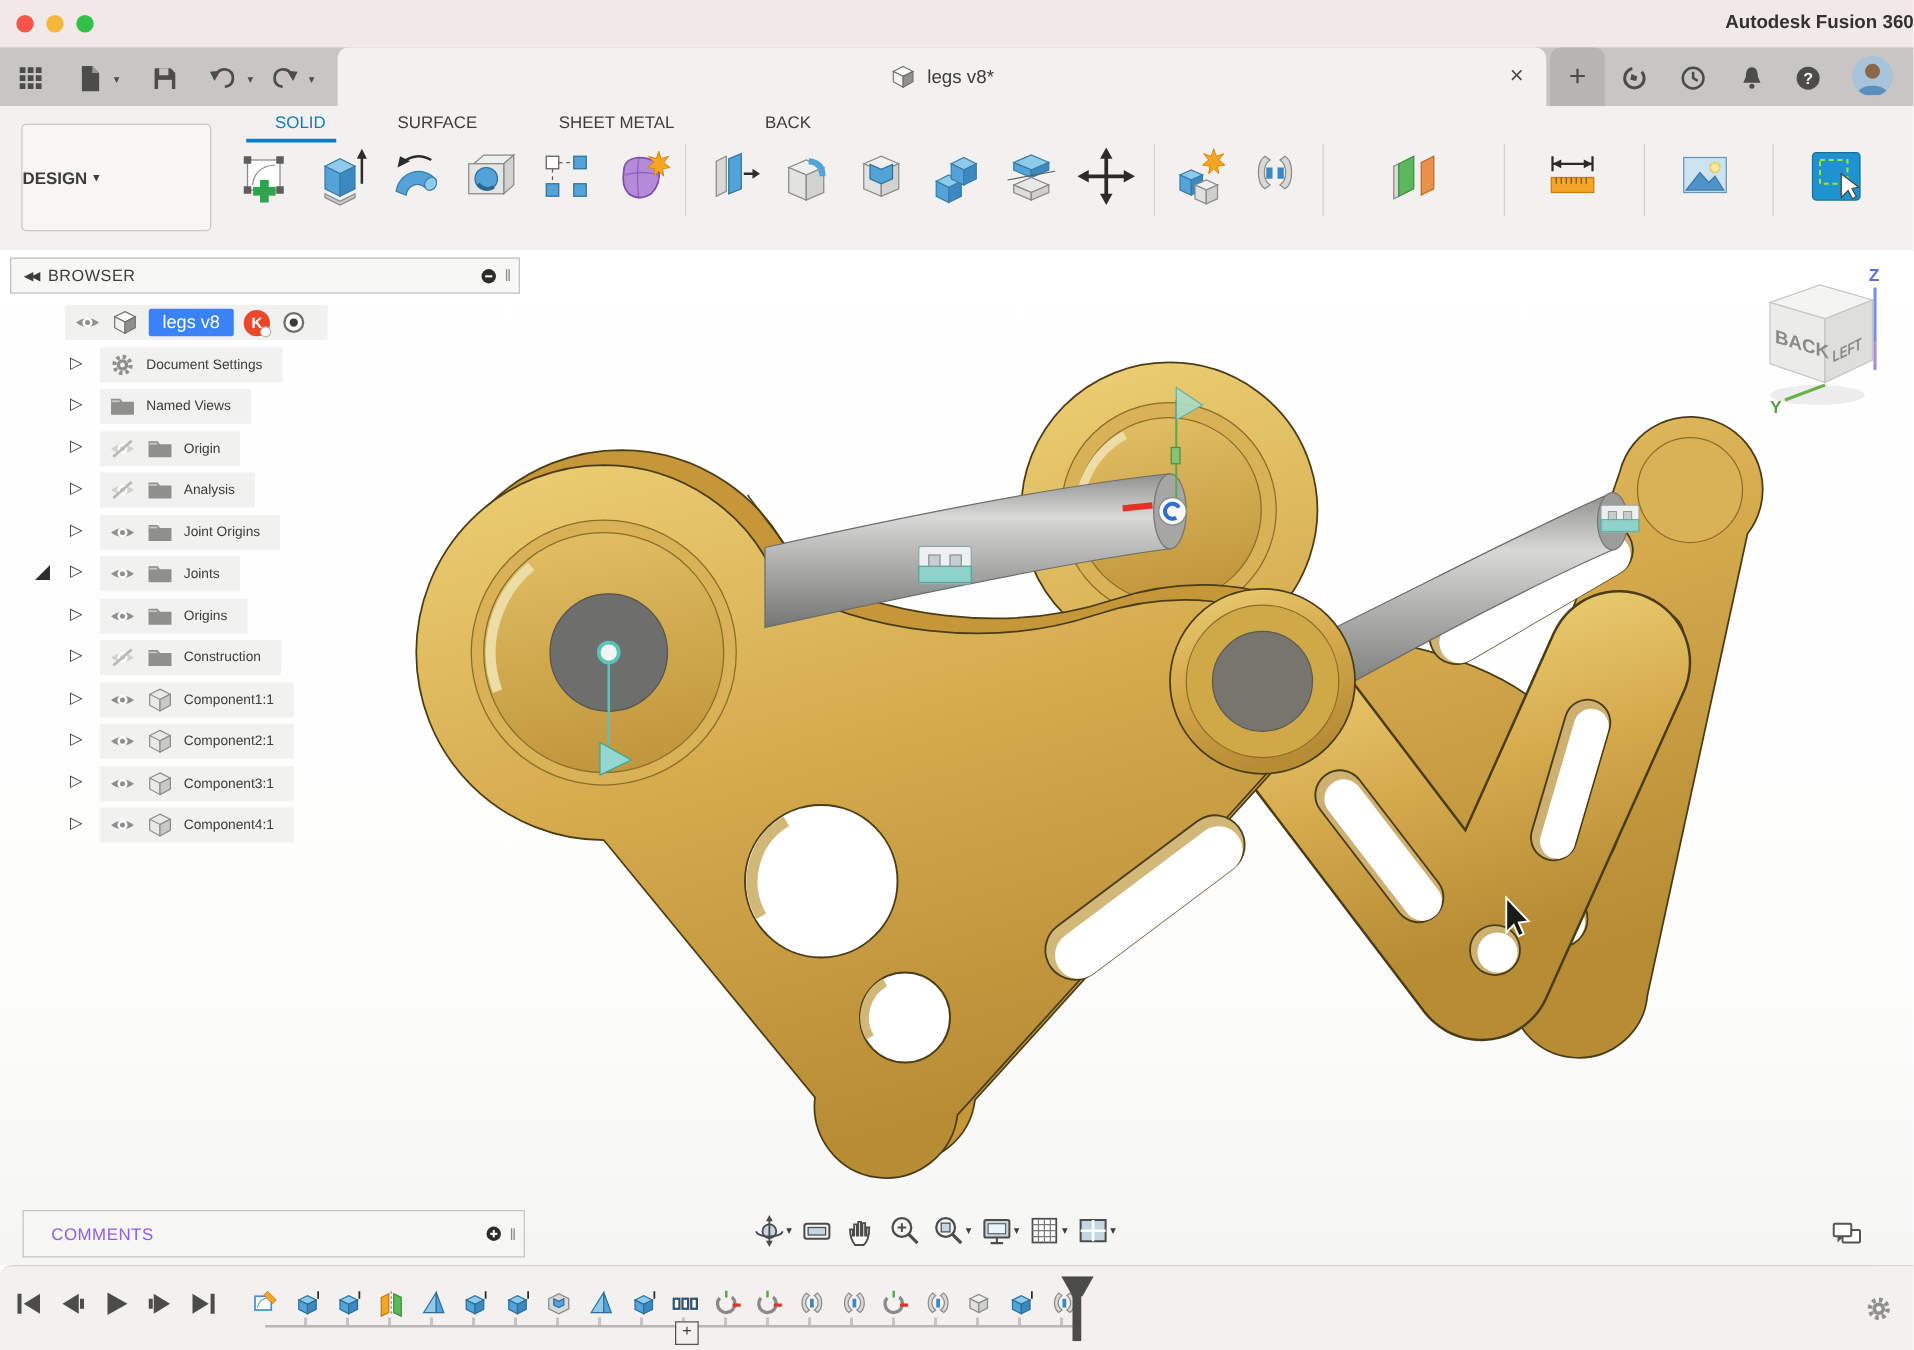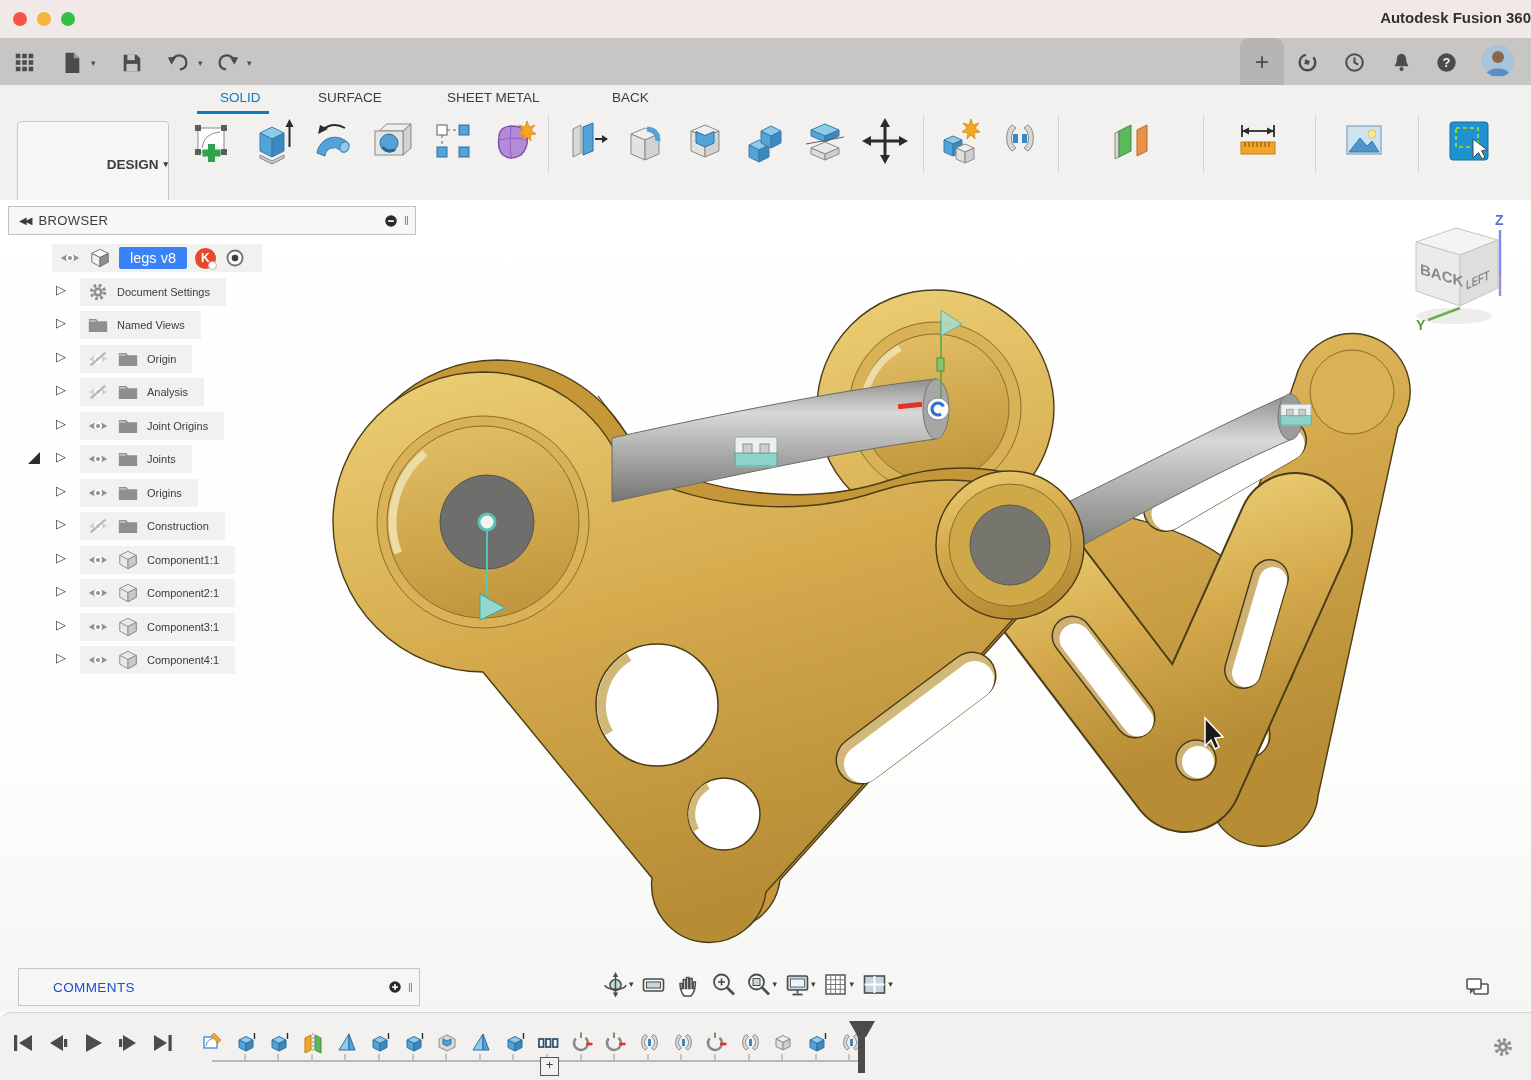--- a/index.html
+++ b/index.html
@@ -15,21 +15,21 @@
   .qt{position:absolute;top:9px;width:30px;height:30px;display:flex;align-items:center;justify-content:center;cursor:pointer;}
   .qt svg{width:23px;height:23px;color:#4c4c4a;}
   .carrow{position:absolute;top:20px;font-size:9px;color:#4c4c4a;}
   #doc-tab{position:absolute;left:270px;top:0;width:967px;height:47px;background:#f2f1ef;border-radius:9px 9px 0 0;display:flex;align-items:center;justify-content:center;gap:9px;}
   #doc-tab .lbl{font-size:15px;color:#3c3c3a;}
   #tab-close{position:absolute;right:18px;top:13px;font-size:19px;color:#4c4c4a;cursor:pointer;line-height:20px;}
   #new-tab{position:absolute;left:1240px;top:0;width:44px;height:47px;background:#b6b5b3;border-radius:9px 9px 0 0;display:flex;align-items:center;justify-content:center;font-size:24px;color:#4a4a48;cursor:pointer;}
   #avatar{position:absolute;left:1482px;top:7px;width:32px;height:32px;border-radius:50%;overflow:hidden;background:#9fb8ce;cursor:pointer;}
   
   #ribbon{left:0;top:85px;width:1531px;height:115px;background:#f2f1ef;border-bottom:1px solid #d4d3d1;}
-  #design-btn{position:absolute;left:17px;top:14px;width:150px;height:84px;background:#f7f6f5;border:1px solid #c8c7c5;border-radius:4px;display:flex;align-items:center;justify-content:flex-end;font-size:13.5px;font-weight:bold;color:#3c3c3a;cursor:pointer;margin-top:22px;}
+  #design-btn{position:absolute;left:17px;top:14px;width:150px;height:84px;background:#f7f6f5;border:1px solid #c8c7c5;border-radius:4px;display:flex;align-items:center;justify-content:flex-start;font-size:13.5px;font-weight:bold;color:#3c3c3a;cursor:pointer;}
   .rtab{position:absolute;top:5px;height:20px;font-size:13.5px;color:#3c3c3a;cursor:pointer;white-space:nowrap;}
   .rtab.active{color:#0a7bc4;}
   #tab-underline{position:absolute;left:197px;top:26px;width:72px;height:3px;background:#0a7bc4;}
   .rgroup{position:absolute;top:30px;}
   .rtools{display:flex;gap:8px;}
   .rtool{width:52px;height:52px;display:flex;align-items:center;justify-content:center;cursor:pointer;border-radius:3px;}
   .rtool svg{width:48px;height:48px;}
   .rlabel{position:absolute;top:88px;width:100%;text-align:center;font-size:12.5px;color:#3a3a38;cursor:pointer;white-space:nowrap;}
   .dd::after{content:"▾";font-size:9px;margin-left:5px;color:#3c3c3a;}
   .vsep{position:absolute;top:30px;width:1px;height:58px;background:#d2d1cf;}
@@ -48,21 +48,21 @@
   .chip .lab{font-size:11px;color:#3c3c3a;white-space:nowrap;cursor:default;}
   .chip svg{width:22px;height:22px;flex:none;cursor:pointer;}
   .eye{color:#8f8f8d;}.eyeoff{color:#d2d2d0;}
   .fold{color:#8f8f8d;}.gearc{color:#8f8f8d;}
   #root-tri{left:28px;top:252px;width:0;height:0;border-left:12px solid transparent;border-bottom:12px solid #2e2e2c;cursor:pointer;}
   #root-label{background:#3b82f6;color:#fff;font-size:14.5px;padding:3px 11px;border-radius:2px;cursor:pointer;}
   #k-badge{position:relative;width:21px;height:21px;border-radius:50%;background:#e8492c;color:#fff;font-size:12px;font-weight:bold;display:flex;align-items:center;justify-content:center;cursor:pointer;}
   #k-badge::after{content:"";position:absolute;right:-1px;bottom:-1px;width:7px;height:7px;border-radius:50%;background:#fff;border:1px solid #b5b5b3;}
   
   #comments{position:absolute;left:18px;top:768px;width:400px;height:36px;background:rgba(246,246,245,.96);border:1px solid #c6c5c3;display:flex;align-items:center;}
-  #comments .ttl{font-size:13.5px;color:#1d4ed8;margin-left:34px;letter-spacing:.4px;}
+  #comments .ttl{font-size:13.5px;color:#8b5cf6;margin-left:22px;letter-spacing:.4px;}
   
   #navbar{position:absolute;left:598px;top:766px;display:flex;align-items:center;gap:1px;}
   .nv{display:flex;align-items:center;justify-content:center;width:34px;height:36px;cursor:pointer;border-radius:3px;}
   .nv svg{width:27px;height:27px;}
   .nvc{font-size:9px;color:#3c3c3a;margin-left:-4px;margin-right:2px;cursor:pointer;}
   #chat-btn{position:absolute;left:1464px;top:776px;width:28px;height:24px;cursor:pointer;}
   
   #timeline{left:0;top:1012px;width:1531px;height:68px;background:#f2f1ef;border-top:1px solid #d5d4d2;border-radius:10px 0 0 0;}
   #playback{position:absolute;left:10px;top:17px;display:flex;gap:9px;}
   .pb{width:26px;height:26px;cursor:pointer;}
@@ -436,20 +436,27 @@
         </svg>
       </span>
     <span class="carrow" style="left:198px">▾</span>
     <span class="qt" style="left:212px">
         <svg>
           <use href="#ic-redo"></use>
         </svg>
       </span>
     <span class="carrow" style="left:247px">▾</span>
 
+    <div id="doc-tab">
+      <svg width="21" height="21">
+          <use href="#sym-rootcube"></use>
+        </svg>
+      <span class="lbl">legs v8*</span>
+      <span id="tab-close">×</span>
+    </div>
     <div id="new-tab">+</div>
 
     <span class="qt" style="left:1292px">
         <svg>
           <use href="#ic-job"></use>
         </svg>
       </span>
     <span class="qt" style="left:1339px">
         <svg>
           <use href="#ic-clock"></use>

